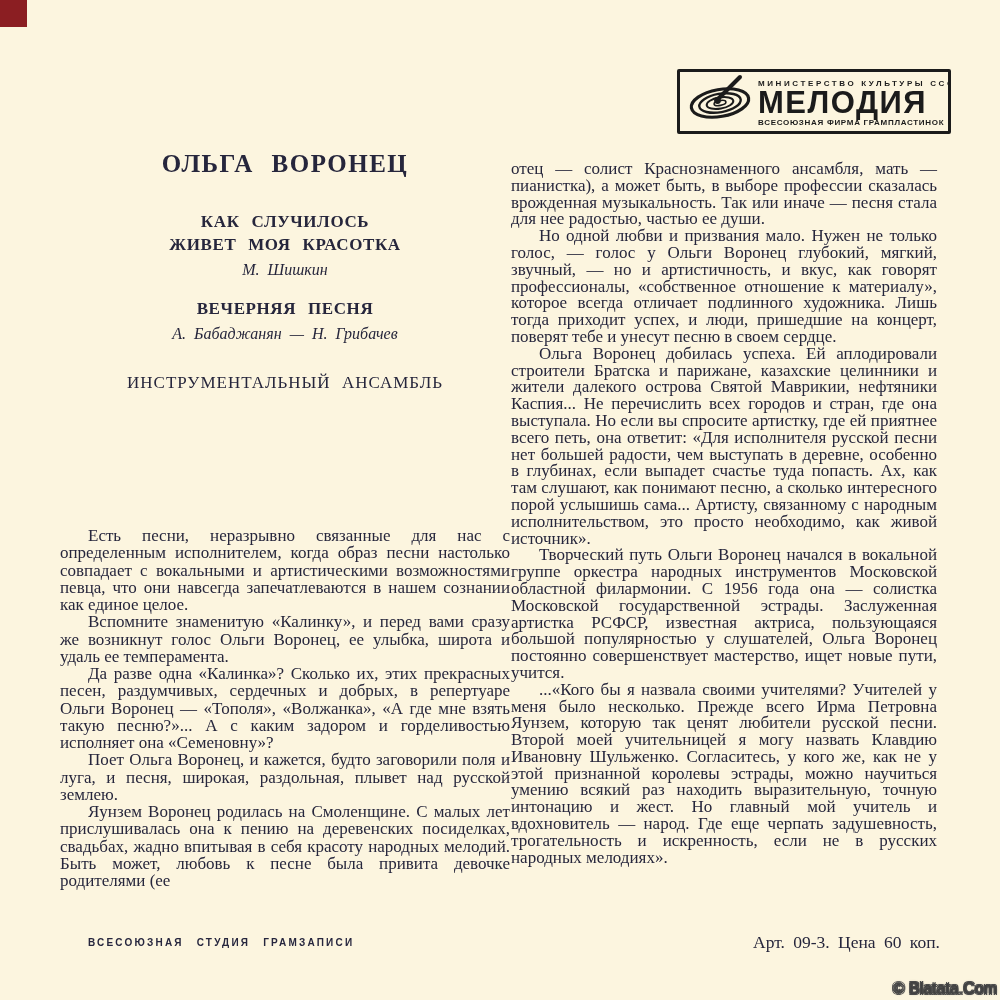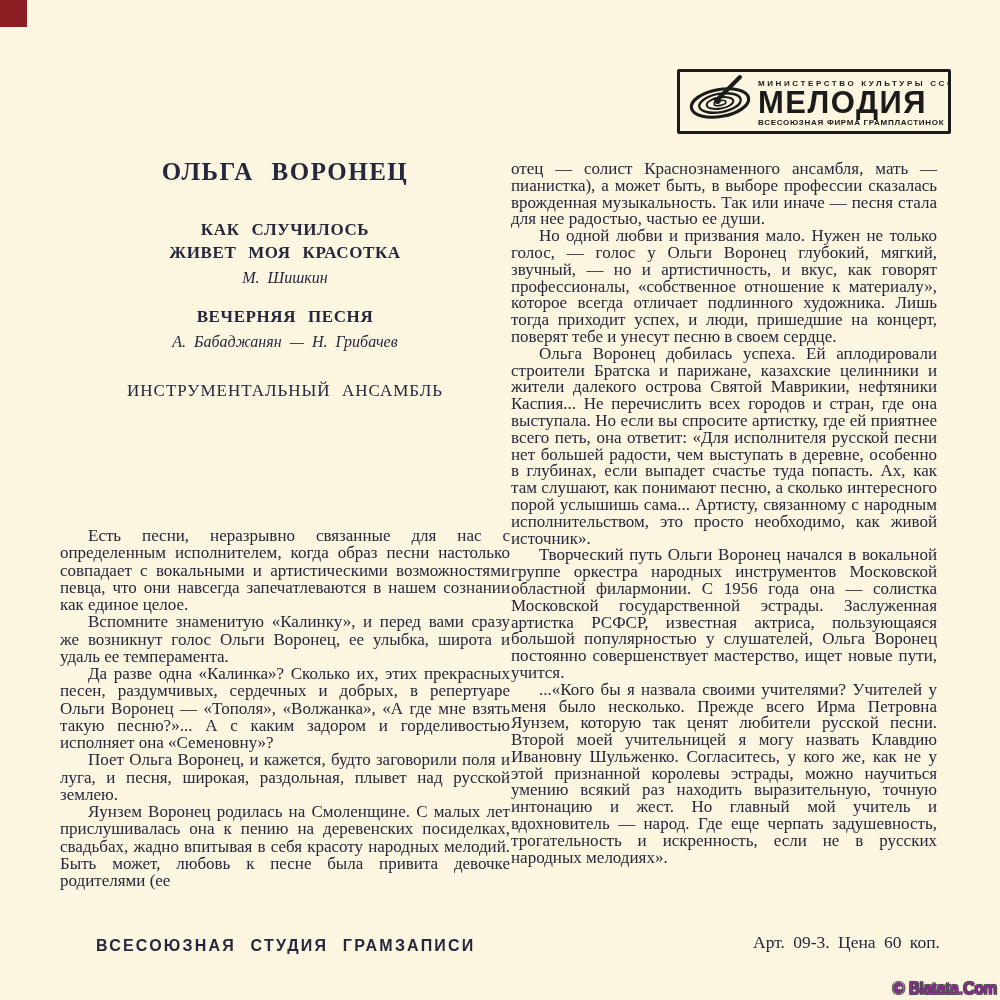--- a/index.html
+++ b/index.html
@@ -17,40 +17,40 @@
     display:flex;align-items:center;color:#1b1b1b;
     font-family:"Liberation Sans",sans-serif;
   }
   .logo-icon{flex:0 0 auto;margin:0 0 0 4px;}
   .logo-text{display:flex;flex-direction:column;align-items:flex-start;margin-left:2px;overflow:hidden;}
   .logo-ministry{font-size:8px;font-weight:bold;letter-spacing:2.6px;white-space:nowrap;margin-top:2px;}
   .logo-brand{font-size:31px;font-weight:bold;letter-spacing:1.5px;line-height:30px;white-space:nowrap;}
   .logo-firm{font-size:8px;font-weight:bold;letter-spacing:0.7px;white-space:nowrap;}
   
   .head-col{position:absolute;left:60px;top:150px;width:450px;text-align:center;}
-  .artist{font-size:25px;font-weight:bold;letter-spacing:1.5px;word-spacing:10px;line-height:28px;margin:8px 0 34px 0;}
+  .artist{font-size:25px;font-weight:bold;letter-spacing:1.5px;word-spacing:10px;line-height:28px;margin:0 0 34px 0;}
   .track-title{font-size:17px;font-weight:bold;letter-spacing:0.6px;word-spacing:7px;line-height:20px;margin:0 0 3px 0;}
   .track-authors{font-size:16px;font-style:italic;word-spacing:4px;line-height:23px;margin:0 0 18px 0;}
   .ensemble{font-size:17px;letter-spacing:1px;word-spacing:6px;line-height:20px;margin:28px 0 0 0;}
   
   .body-col{position:absolute;text-align:justify;font-size:17px;font-weight:500;}
   .body-col p{margin:0;text-indent:28px;}
   .body-col p.no-indent{text-indent:0;}
   .left-body{left:60px;top:527px;width:450px;line-height:17.25px;}
   .right-body{left:511px;top:161px;width:426px;line-height:16.8px;}
   
   .studio-line{
-    position:absolute;left:96px;top:937px;
+    position:absolute;left:88px;top:937px;
     font-family:"Liberation Sans",sans-serif;
-    font-size:16px;font-weight:bold;letter-spacing:2.2px;word-spacing:8px;color:#26263e;white-space:nowrap;
+    font-size:10px;font-weight:bold;letter-spacing:2.2px;word-spacing:8px;color:#26263e;white-space:nowrap;
   }
   .art-price{position:absolute;left:753px;top:932px;font-size:17.5px;word-spacing:4px;white-space:nowrap;}
   .watermark{
     position:absolute;right:3px;bottom:2px;
-    font-family:"Liberation Sans",sans-serif;font-size:16px;color:#a21caf;white-space:nowrap;
+    font-family:"Liberation Sans",sans-serif;font-size:16px;color:#404040;white-space:nowrap;
     text-shadow:-1px -1px 0 #4a4a4a,1px -1px 0 #4a4a4a,-1px 1px 0 #4a4a4a,1px 1px 0 #4a4a4a,0 0 3px rgba(0,0,0,.35);
   }
 </style>
 </head>
 <body>
 
 <div class="page">
 
   <div class="red-corner"></div>
 

